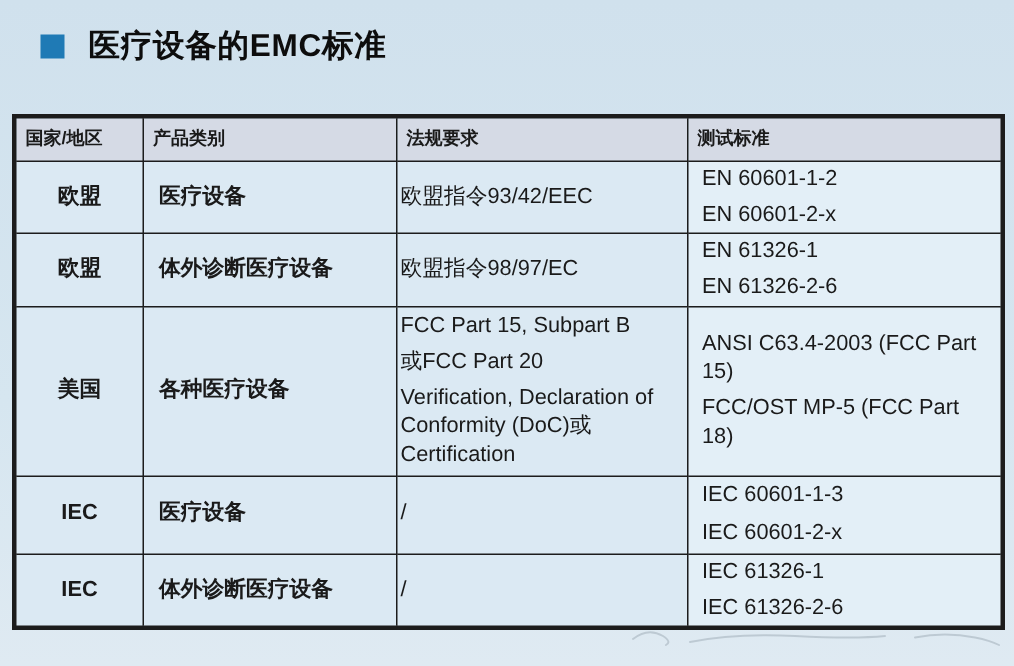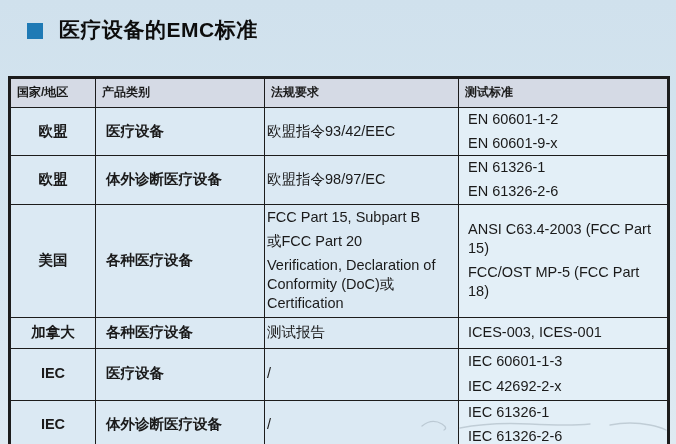--- a/index.html
+++ b/index.html
@@ -93,21 +93,21 @@
   </thead>
   <tbody>
     <tr class="r-eu1">
       <td>欧盟</td>
       <td>医疗设备</td>
       <td>
         <div class="cell-line">欧盟指令93/42/EEC</div>
       </td>
       <td>
         <div class="cell-line">EN 60601-1-2</div>
-        <div class="cell-line">EN 60601-9-x</div>
+        <div class="cell-line">EN 60601-2-x</div>
       </td>
     </tr>
     <tr class="r-eu2">
       <td>欧盟</td>
       <td>体外诊断医疗设备</td>
       <td>
         <div class="cell-line">欧盟指令98/97/EC</div>
       </td>
       <td>
         <div class="cell-line">EN 61326-1</div>
@@ -120,39 +120,29 @@
       <td>
         <div class="cell-line">FCC Part 15, Subpart B</div>
         <div class="cell-line">或FCC Part 20</div>
         <div class="cell-line">Verification, Declaration of Conformity (DoC)或 Certification</div>
       </td>
       <td>
         <div class="cell-line">ANSI C63.4-2003 (FCC Part 15)</div>
         <div class="cell-line">FCC/OST MP-5 (FCC Part 18)</div>
       </td>
     </tr>
-    <tr class="r-ca">
-      <td>加拿大</td>
-      <td>各种医疗设备</td>
-      <td>
-        <div class="cell-line">测试报告</div>
-      </td>
-      <td>
-        <div class="cell-line">ICES-003, ICES-001</div>
-      </td>
-    </tr>
     <tr class="r-iec1">
       <td>IEC</td>
       <td>医疗设备</td>
       <td>
         <div class="cell-line">/</div>
       </td>
       <td>
         <div class="cell-line">IEC 60601-1-3</div>
-        <div class="cell-line">IEC 42692-2-x</div>
+        <div class="cell-line">IEC 60601-2-x</div>
       </td>
     </tr>
     <tr class="r-iec2">
       <td>IEC</td>
       <td>体外诊断医疗设备</td>
       <td>
         <div class="cell-line">/</div>
       </td>
       <td>
         <div class="cell-line">IEC 61326-1</div>

